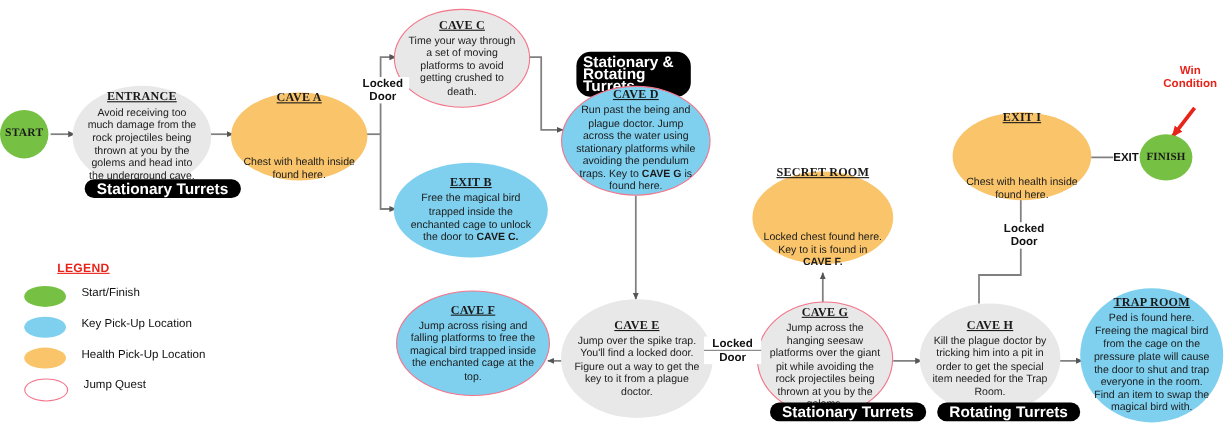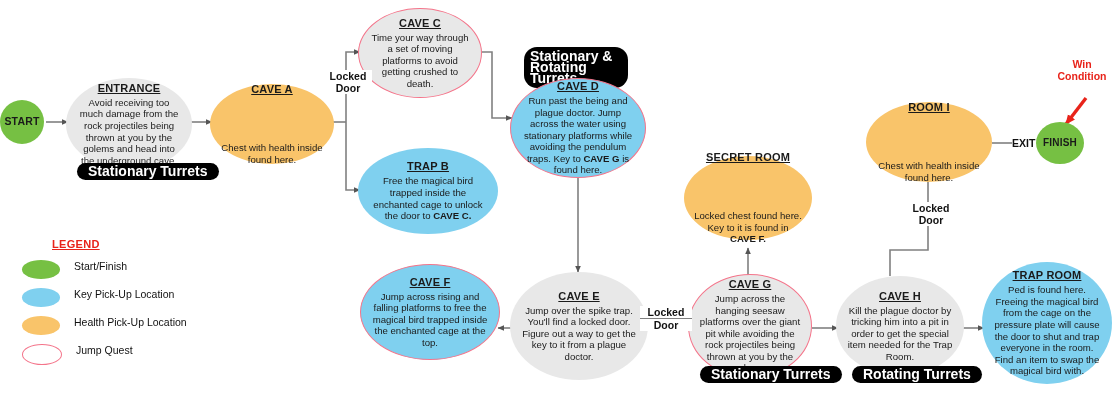--- a/index.html
+++ b/index.html
@@ -5,21 +5,21 @@
   html,body{margin:0;padding:0;background:#ffffff;}
   body{width:1114px;height:405px;position:relative;overflow:hidden;
        font-family:"Liberation Sans","DejaVu Sans",sans-serif;color:#1a1a1a;}
   #stage{position:absolute;left:0;top:0;width:1114px;height:405px;}
   svg#wires{position:absolute;left:0;top:0;width:1114px;height:405px;pointer-events:none;}
 
   .node{position:absolute;display:flex;flex-direction:column;align-items:center;
         justify-content:center;text-align:center;box-sizing:border-box;
         border-radius:50%;padding:6px 10px;}
   .node .title{font-weight:bold;font-size:11px;text-decoration:underline;
-               letter-spacing:.2px;margin-bottom:2px;line-height:13px;}
+               letter-spacing:.2px;margin-bottom:2px;line-height:13px;font-family:Liberation Serif, serif;}
   .node .body{font-size:9.6px;line-height:11.6px;}
   .node .body b{font-weight:bold;}
 
   .gray{background:#e8e8e8;}
   .blue{background:#7fd0ef;}
   .orange{background:#f9c46a;gap:44px;}
   .green{background:#76c043;}
   .jump{border:1.6px solid #f4748a;}
 
   .pill{position:absolute;background:#000000;color:#ffffff;border-radius:11px;
@@ -104,32 +104,32 @@
     <div class="title">CAVE A</div>
     <div class="body">Chest with health inside found here.</div>
   </div>
 
   <div class="node gray jump" style="left:358px;top:8px;width:124px;height:90px;">
     <div class="title">CAVE C</div>
     <div class="body">Time your way through a set of moving platforms to avoid getting crushed to death.</div>
   </div>
 
   <div class="node blue" style="left:358px;top:148px;width:140px;height:86px;">
-    <div class="title">TRAP B</div>
+    <div class="title">EXIT B</div>
     <div class="body"><span>Free the magical bird trapped inside the enchanted cage to unlock the door to </span><b>CAVE C.</b></div>
   </div>
 
   <div class="pill two" style="left:524px;top:47px;">Stationary &amp; Rotating Turrets</div>
   <div class="node blue jump" style="left:510px;top:78px;width:136px;height:100px;">
     <div class="title">CAVE D</div>
     <div class="body"><span>Run past the being and plague doctor. Jump across the water using stationary platforms while avoiding the pendulum traps. Key to </span><b>CAVE G</b><span> is found here.</span></div>
   </div>
 
   <div class="node orange" style="left:866px;top:102px;width:126px;height:80px;">
-    <div class="title">ROOM I</div>
+    <div class="title">EXIT I</div>
     <div class="body">Chest with health inside found here.</div>
   </div>
 
   <div class="node green" style="left:1036px;top:122px;width:48px;height:42px;">
     <div class="title" style="text-decoration:none;font-size:10px;">FINISH</div>
   </div>
 
   <div class="node orange" style="left:684px;top:156px;width:128px;height:84px;">
     <div class="title">SECRET ROOM</div>
     <div class="body"><span>Locked chest found here. Key to it is found in </span><b>CAVE F.</b></div>

